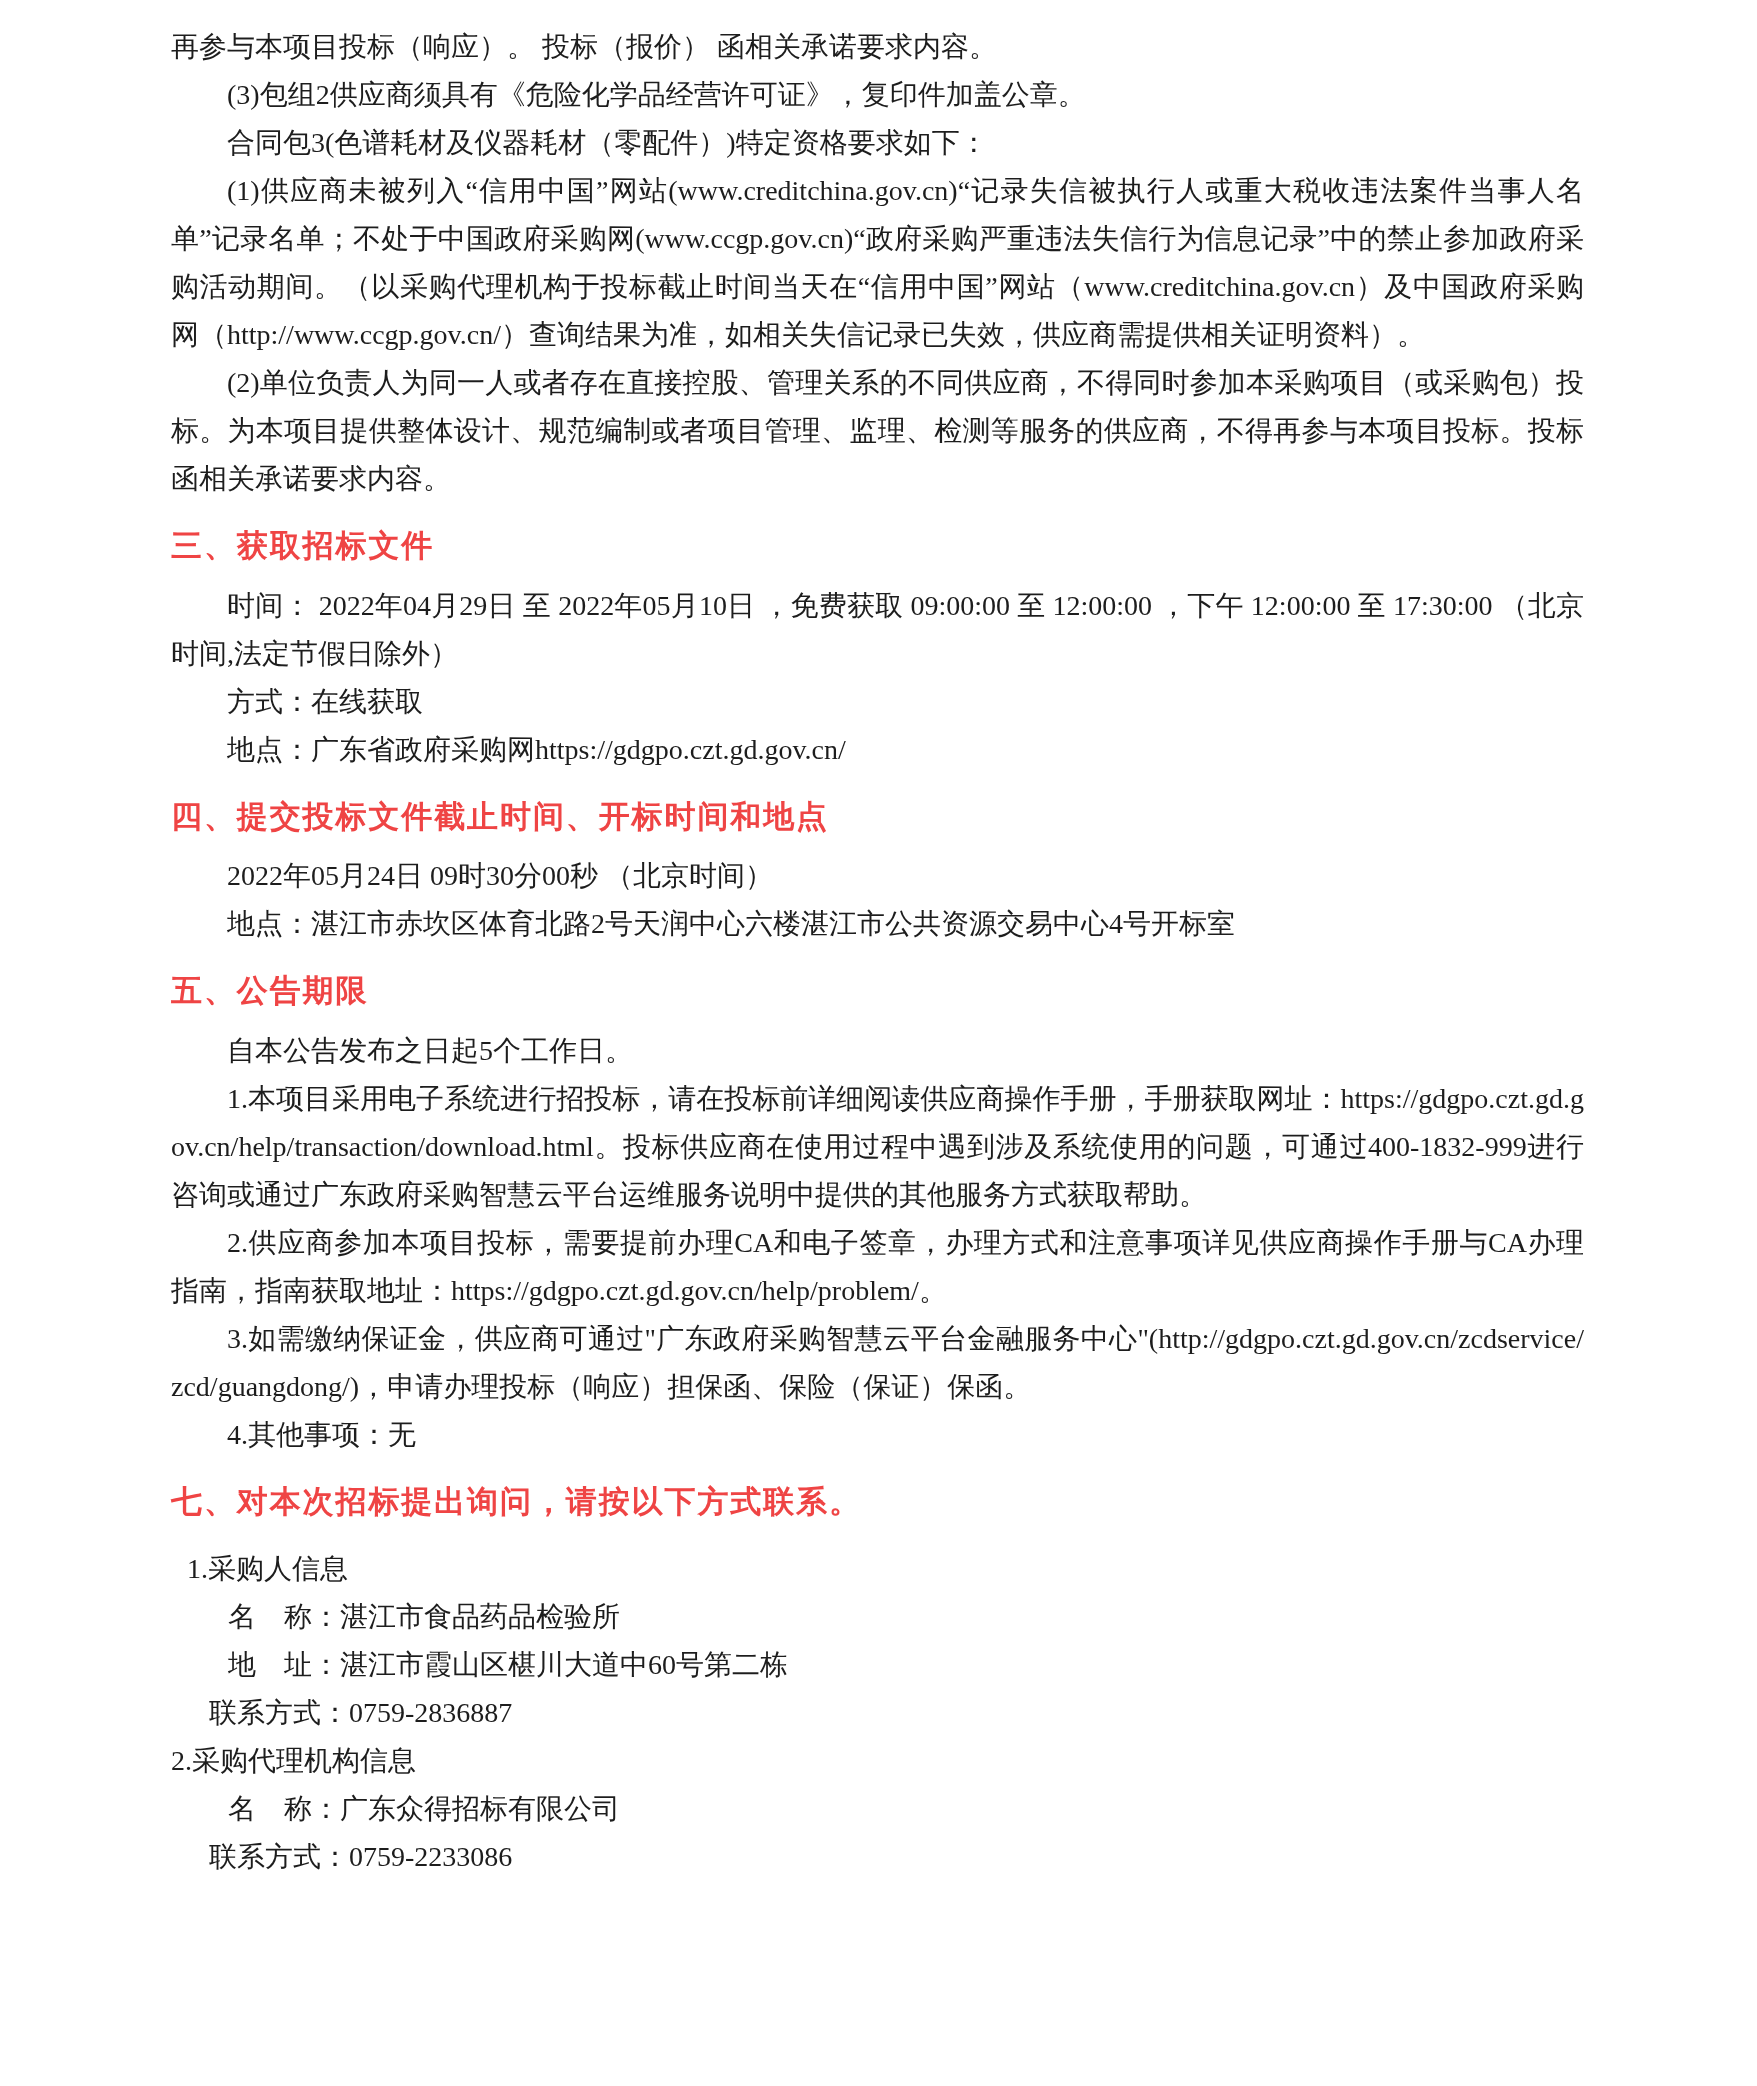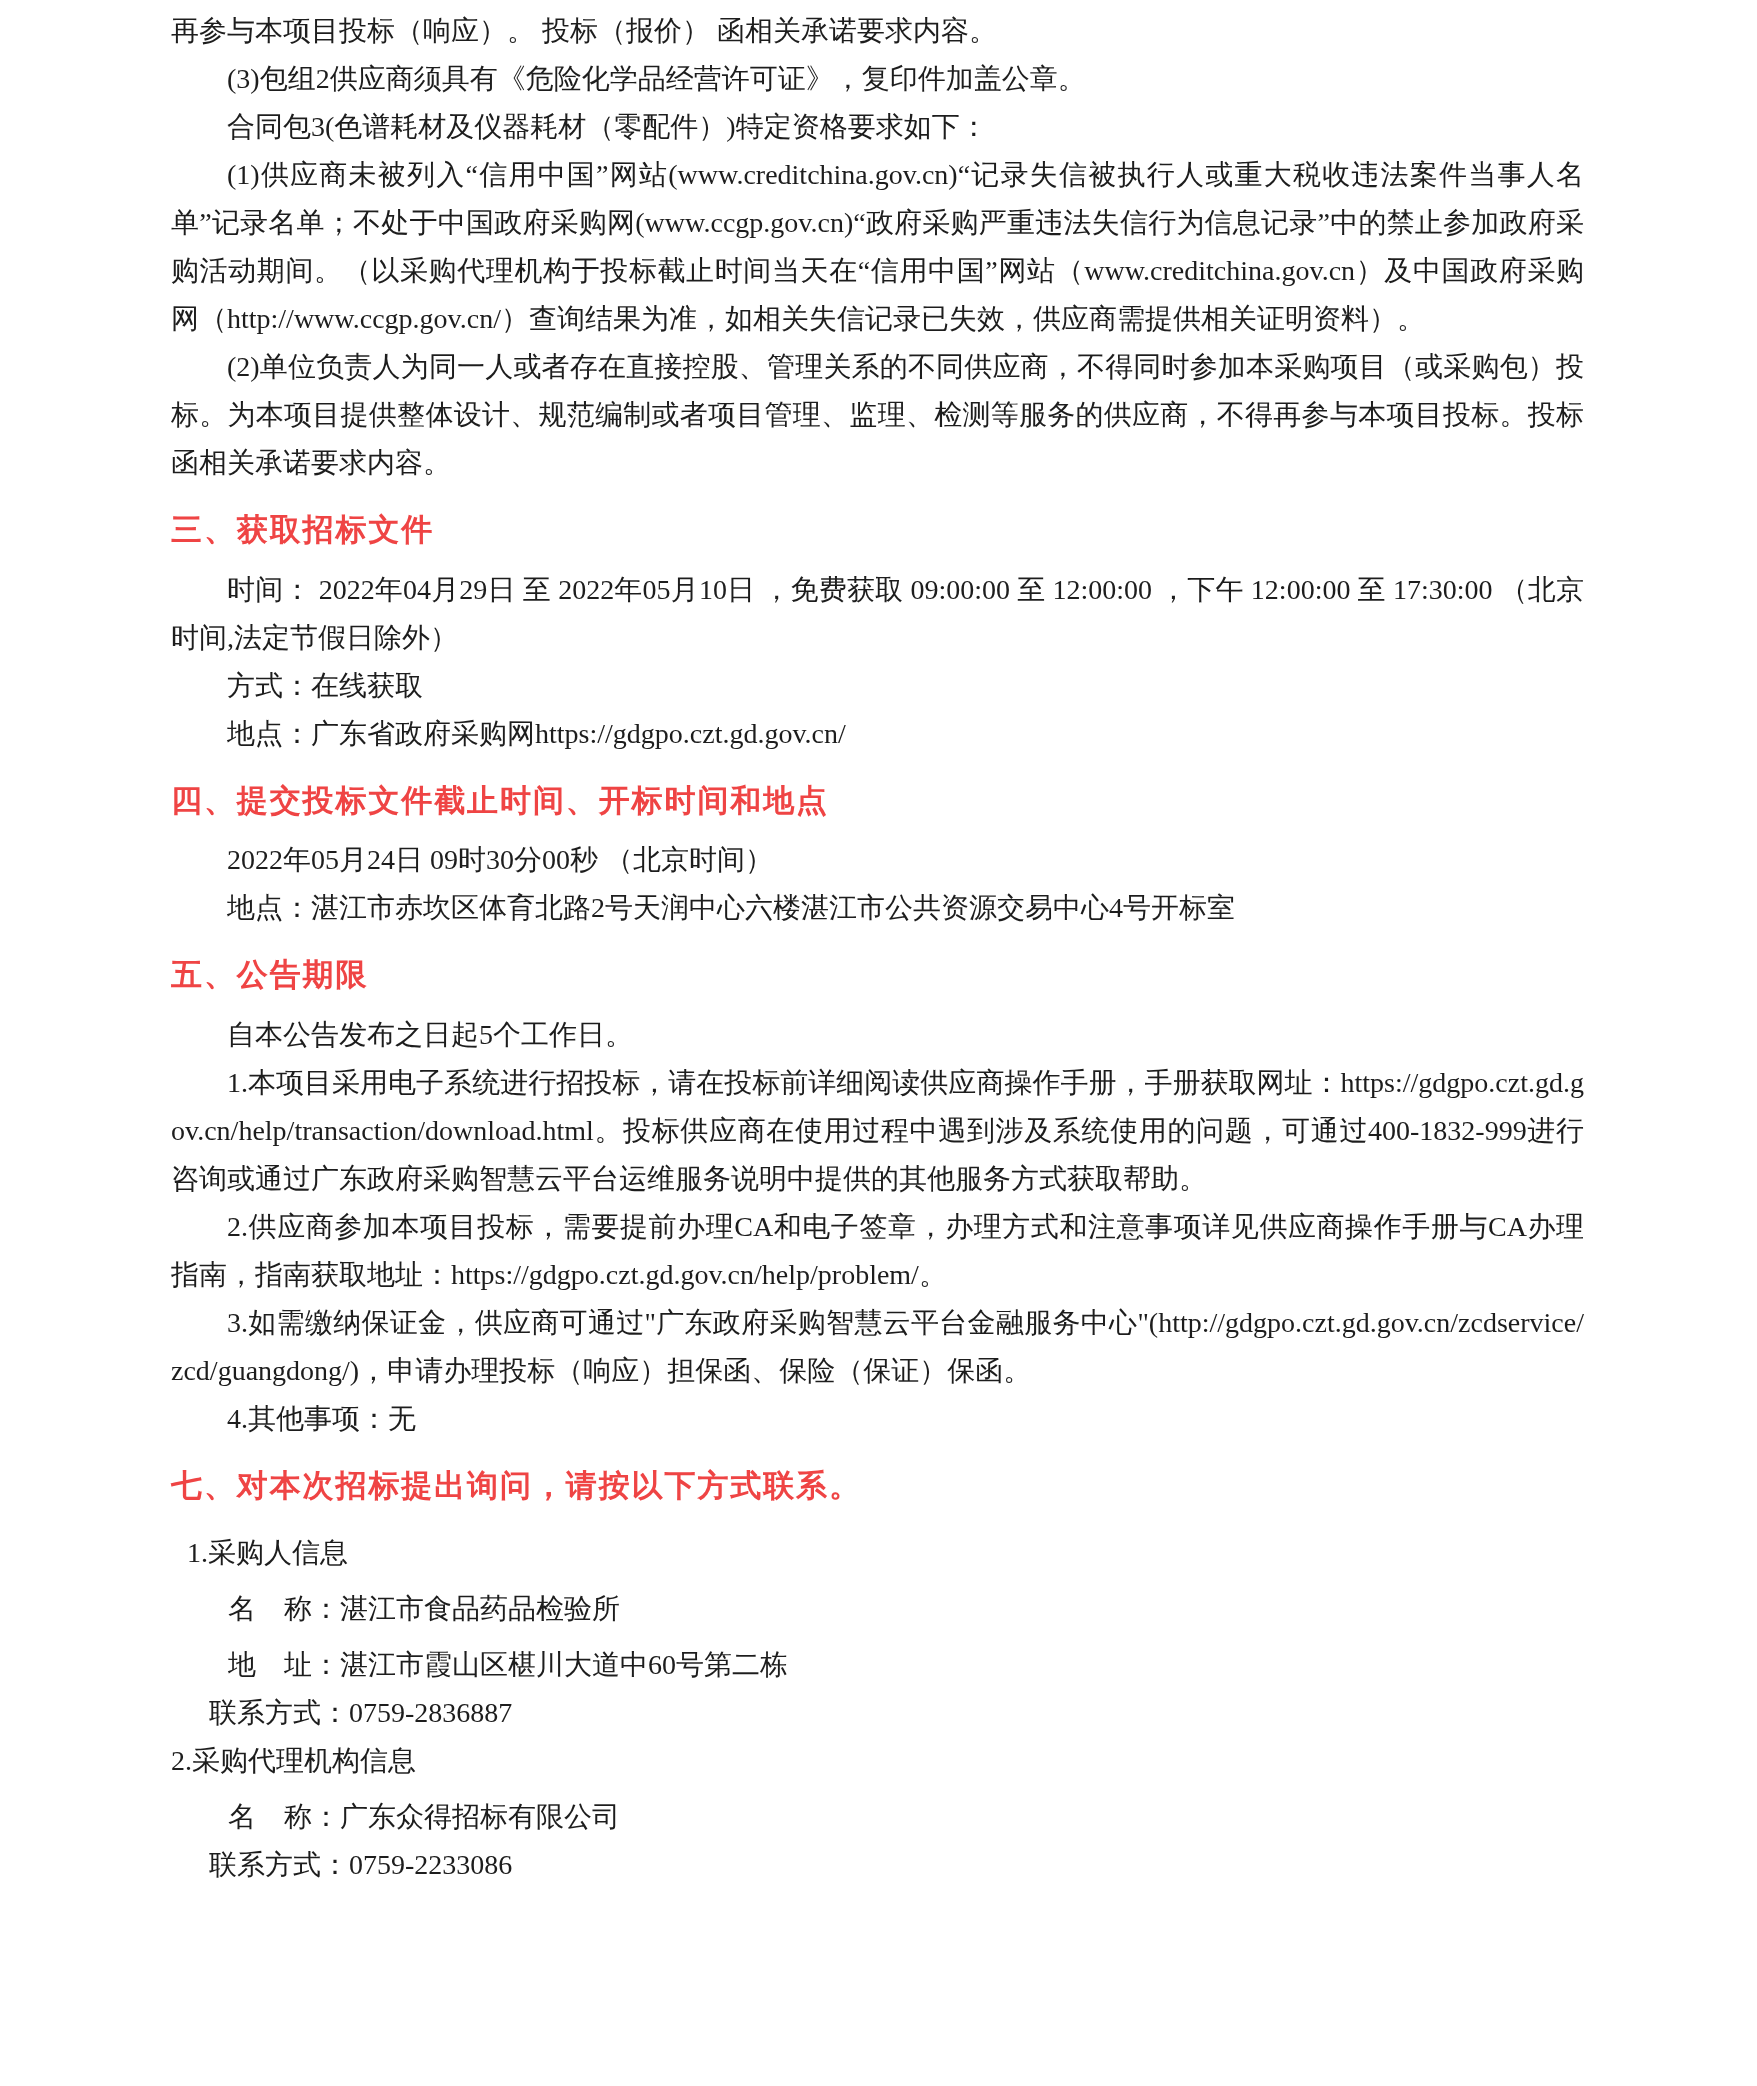--- a/index.html
+++ b/index.html
@@ -7,40 +7,40 @@
   body {
     width: 1757px;
     height: 2087px;
     overflow: hidden;
     font-family: "Liberation Serif", "DejaVu Serif", serif;
     color: #1d1d1d;
   }
   .page {
     width: 100%;
     height: 100%;
-    padding: 7px 173px 0 171px;
+    padding: 23px 173px 0 171px;
   }
   .body-text {
     font-size: 28px;
     line-height: 48px;
     text-align: justify;
     word-break: break-all;
   }
   .indent { text-indent: 56px; }
   .heading {
     font-size: 31px;
     line-height: 48px;
     font-weight: bold;
     color: #ef4444;
     margin-top: 19px;
     margin-bottom: 11.5px;
     letter-spacing: 1.9px;
   }
   .gap-top { margin-top: 19px; margin-left: 16px; }
-  .pl-name { padding-left: 57px; margin-top: 8px; }
+  .pl-name { padding-left: 57px; }
   .pl-contact { padding-left: 38px; }
 </style>
 </head>
 <body>
 
 <div class="page">
 
   <p class="body-text">再参与本项目投标（响应）。 投标（报价） 函相关承诺要求内容。</p>
   <p class="body-text indent">(3)包组2供应商须具有《危险化学品经营许可证》，复印件加盖公章。</p>
   <p class="body-text indent">合同包3(色谱耗材及仪器耗材（零配件）)特定资格要求如下：</p>

